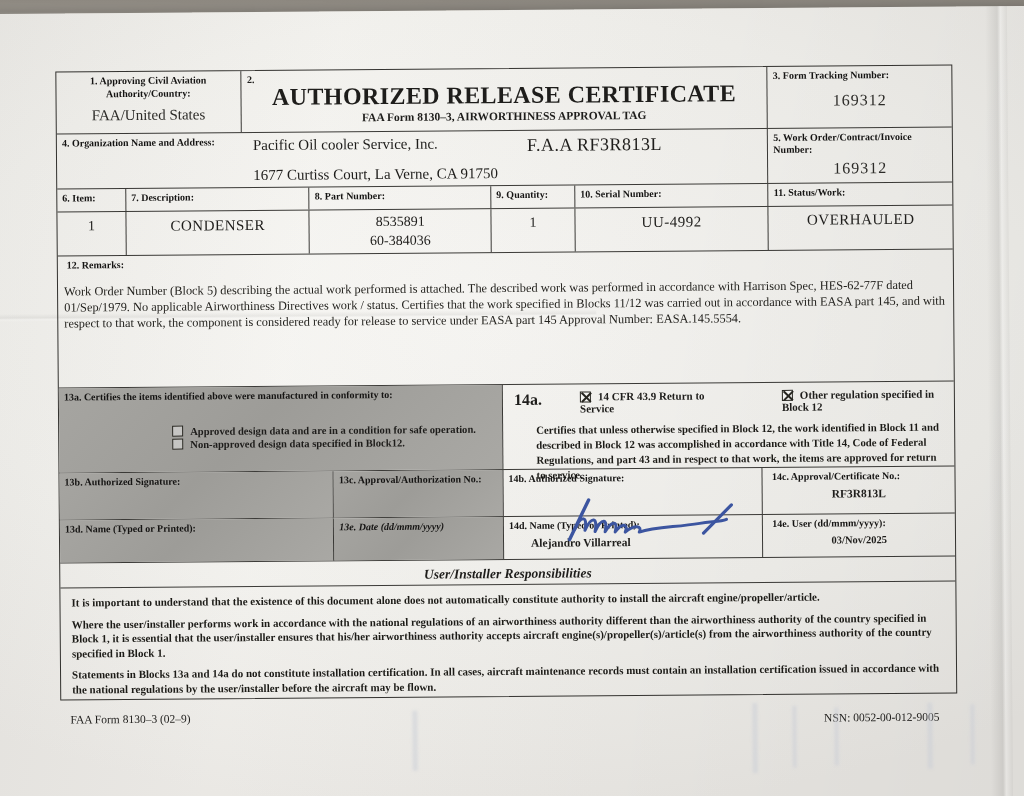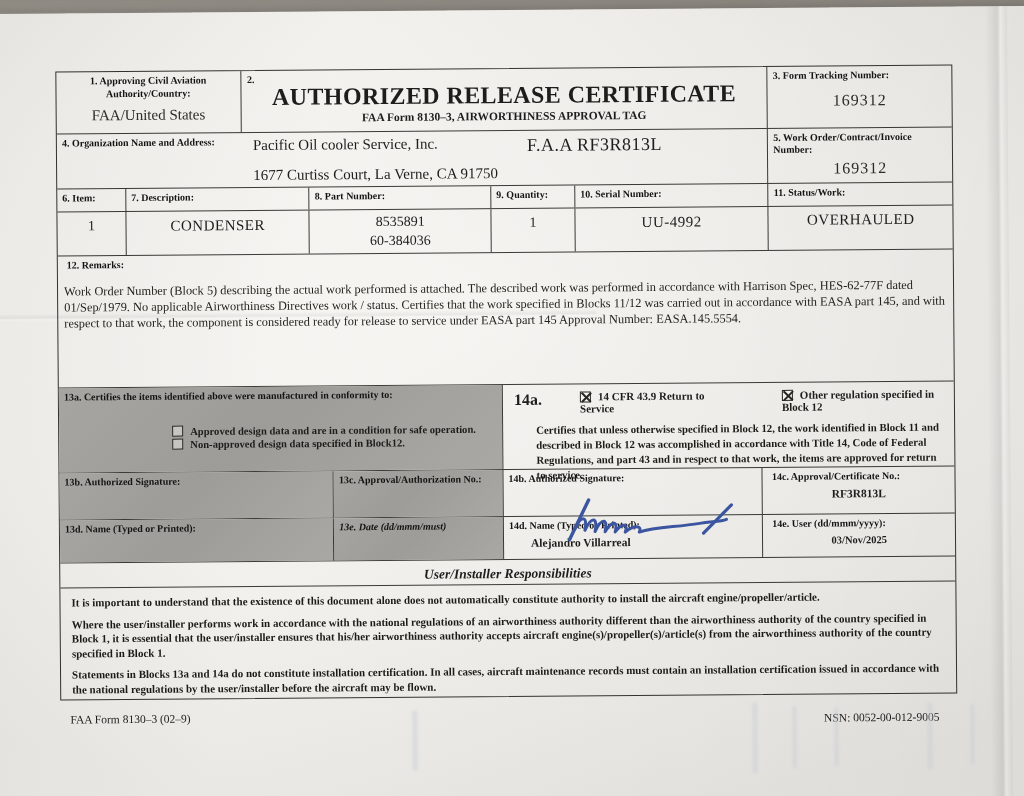--- a/index.html
+++ b/index.html
@@ -233,21 +233,21 @@
         <div class="lbl" style="margin-left:4px">14c.  Approval/Certificate No.:</div>
         <div class="vcenter">RF3R813L</div>
       </div>
     </div>
 
     <div class="row rde">
       <div class="cell c-13b gray">
         <div class="lbl">13d. Name (Typed or Printed):</div>
       </div>
       <div class="cell c-13c gray">
-        <div class="lbl italic">13e.  Date (dd/mmm/must)</div>
+        <div class="lbl italic">13e.  Date (dd/mmm/yyyy)</div>
       </div>
       <div class="cell c-14b">
         <div class="lbl">14d. Name (Typed or Printed):</div>
         <div class="vcenter" style="text-align:left;margin-left:22px">Alejandro Villarreal</div>
       </div>
       <div class="cell c-14c">
         <div class="lbl" style="margin-left:4px">14e.  User (dd/mmm/yyyy):</div>
         <div class="vcenter" style="font-size:10.5px">03/Nov/2025</div>
       </div>
     </div>

